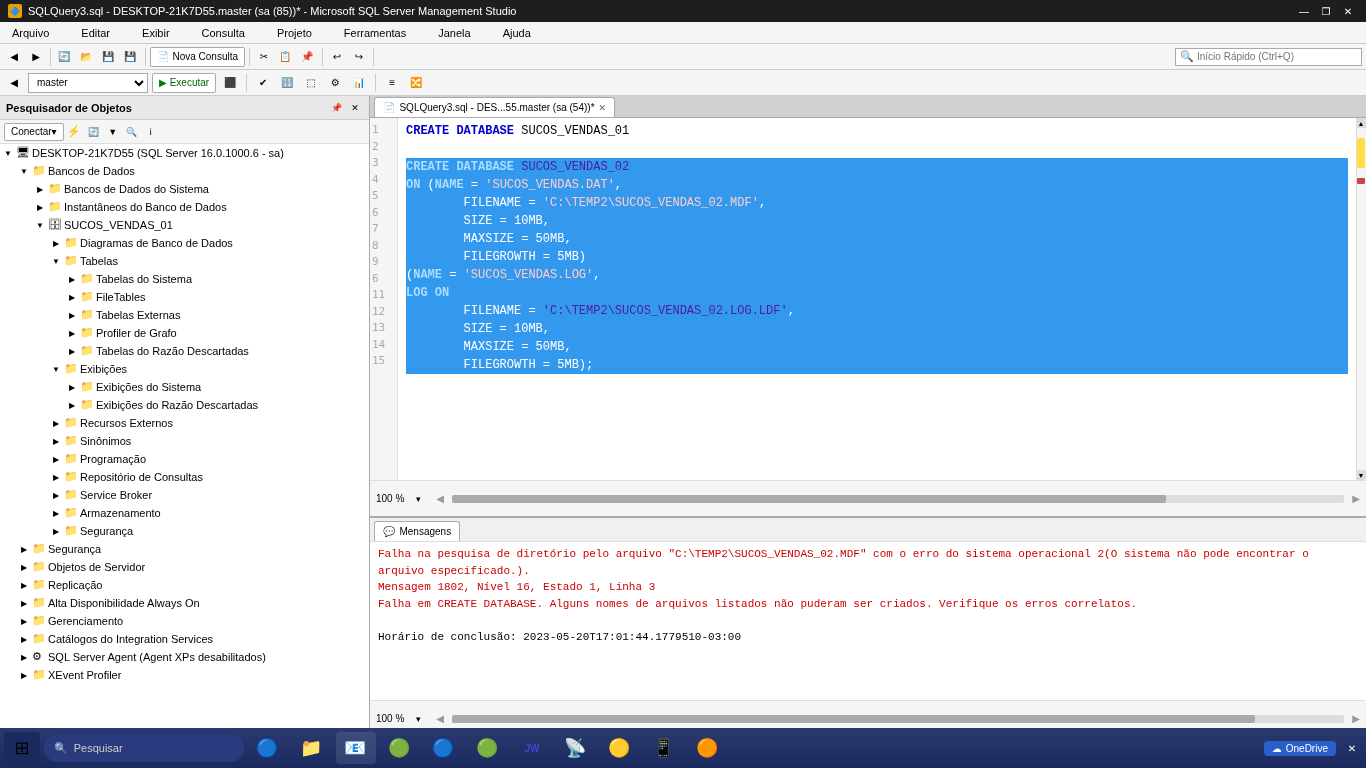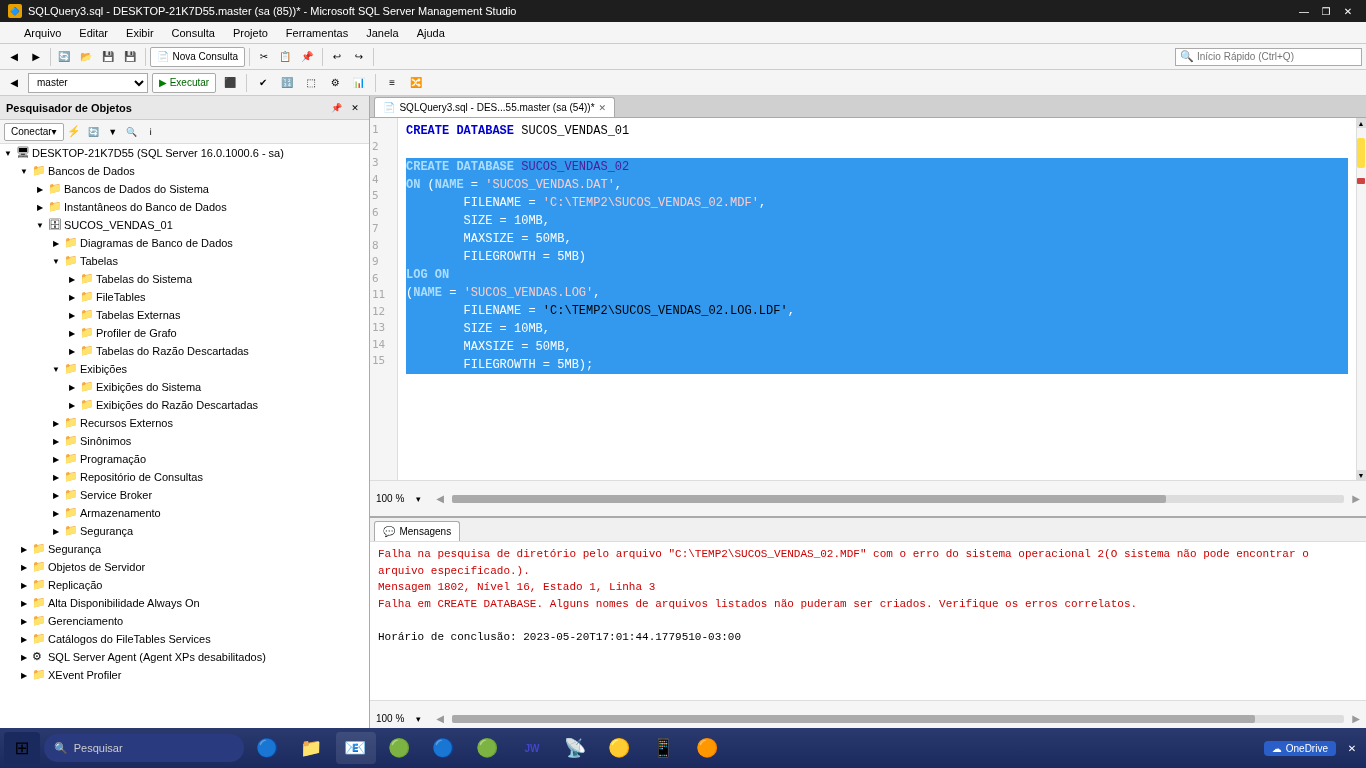--- a/index.html
+++ b/index.html
@@ -21,22 +21,22 @@
     .title-bar-right { display: flex; gap: 2px; }
     .title-btn { width: 20px; height: 16px; background: transparent; border: none; color: #fff; font-size: 10px; cursor: pointer; display: flex; align-items: center; justify-content: center; }
 
     
     .menu-bar {
       height: 22px;
       background: #f5f5f5;
       border-bottom: 1px solid #ccc;
       display: flex;
       align-items: center;
-      padding: 0 16px;
-      gap: 2px;
+      padding: 0 4px;
+      gap: 16px;
     }
     .menu-item {
       padding: 2px 8px;
       font-size: 11px;
       cursor: pointer;
       border-radius: 2px;
     }
 
     
     .toolbar {
@@ -550,21 +550,21 @@
         <span class="tree-label">Alta Disponibilidade Always On</span>
       </div>
       <div class="tree-item" style="padding-left:18px;">
         <span class="tree-expand">▶</span>
         <span class="tree-icon folder-icon">📁</span>
         <span class="tree-label">Gerenciamento</span>
       </div>
       <div class="tree-item" style="padding-left:18px;">
         <span class="tree-expand">▶</span>
         <span class="tree-icon folder-icon">📁</span>
-        <span class="tree-label">Catálogos do FileTables Services</span>
+        <span class="tree-label">Catálogos do Integration Services</span>
       </div>
       <div class="tree-item" style="padding-left:18px;">
         <span class="tree-expand">▶</span>
         <span class="tree-icon">⚙</span>
         <span class="tree-label">SQL Server Agent (Agent XPs desabilitados)</span>
       </div>
       <div class="tree-item" style="padding-left:18px;">
         <span class="tree-expand">▶</span>
         <span class="tree-icon folder-icon">📁</span>
         <span class="tree-label">XEvent Profiler</span>
@@ -609,23 +609,23 @@
           <div class="sql-block"><span class="sql-kw">CREATE DATABASE</span> <span class="sql-plain">SUCOS_VENDAS_01</span></div>
           <div class="sql-block">&nbsp;</div>
 
           <div style="background:#3399ee;">
             <div class="sql-block"><span style="color:#aaddff;font-weight:bold;">CREATE DATABASE</span> <span style="color:#4c1d95;">SUCOS_VENDAS_02</span></div>
             <div class="sql-block"><span style="color:#aaddff;font-weight:bold;">ON</span> <span style="color:#fff;">(</span><span style="color:#aaddff;font-weight:bold;">NAME</span> <span style="color:#fff;">= </span><span style="color:#ffcccc;">'SUCOS_VENDAS.DAT'</span><span style="color:#fff;">,</span></div>
             <div class="sql-block"><span style="color:#fff;">        FILENAME = </span><span style="color:#ffcccc;">'C:\TEMP2\SUCOS_VENDAS_02.MDF'</span><span style="color:#fff;">,</span></div>
             <div class="sql-block"><span style="color:#fff;">        SIZE = 10MB,</span></div>
             <div class="sql-block"><span style="color:#fff;">        MAXSIZE = 50MB,</span></div>
             <div class="sql-block"><span style="color:#fff;">        FILEGROWTH = 5MB)</span></div>
+            <div class="sql-block"><span style="color:#fff;">(</span><span style="color:#aaddff;font-weight:bold;">NAME</span> <span style="color:#fff;">= </span><span style="color:#ffcccc;">'SUCOS_VENDAS.LOG'</span><span style="color:#fff;">,</span></div>
             <div class="sql-block"><span style="color:#aaddff;font-weight:bold;">LOG ON</span></div>
-            <div class="sql-block"><span style="color:#fff;">(</span><span style="color:#aaddff;font-weight:bold;">NAME</span> <span style="color:#fff;">= </span><span style="color:#ffcccc;">'SUCOS_VENDAS.LOG'</span><span style="color:#fff;">,</span></div>
-            <div class="sql-block"><span style="color:#fff;">        FILENAME = </span><span style="color:#000000;">'C:\TEMP2\SUCOS_VENDAS_02.LOG.LDF'</span><span style="color:#fff;">,</span></div>
+            <div class="sql-block"><span style="color:#fff;">        FILENAME = </span><span style="color:#4c1d95;">'C:\TEMP2\SUCOS_VENDAS_02.LOG.LDF'</span><span style="color:#fff;">,</span></div>
             <div class="sql-block"><span style="color:#fff;">        SIZE = 10MB,</span></div>
             <div class="sql-block"><span style="color:#fff;">        MAXSIZE = 50MB,</span></div>
             <div class="sql-block"><span style="color:#fff;">        FILEGROWTH = 5MB);</span></div>
           </div>
         </div>
 
         <div style="width:10px;background:#f5f5f5;border-left:1px solid #ddd;flex-shrink:0;position:relative;">
           <div style="position:absolute;top:0;right:0;width:10px;height:10px;background:#ddd;display:flex;align-items:center;justify-content:center;font-size:7px;">▲</div>
 
           <div style="position:absolute;top:20px;right:1px;width:8px;height:30px;background:#ffdd44;border-radius:2px;"></div>

